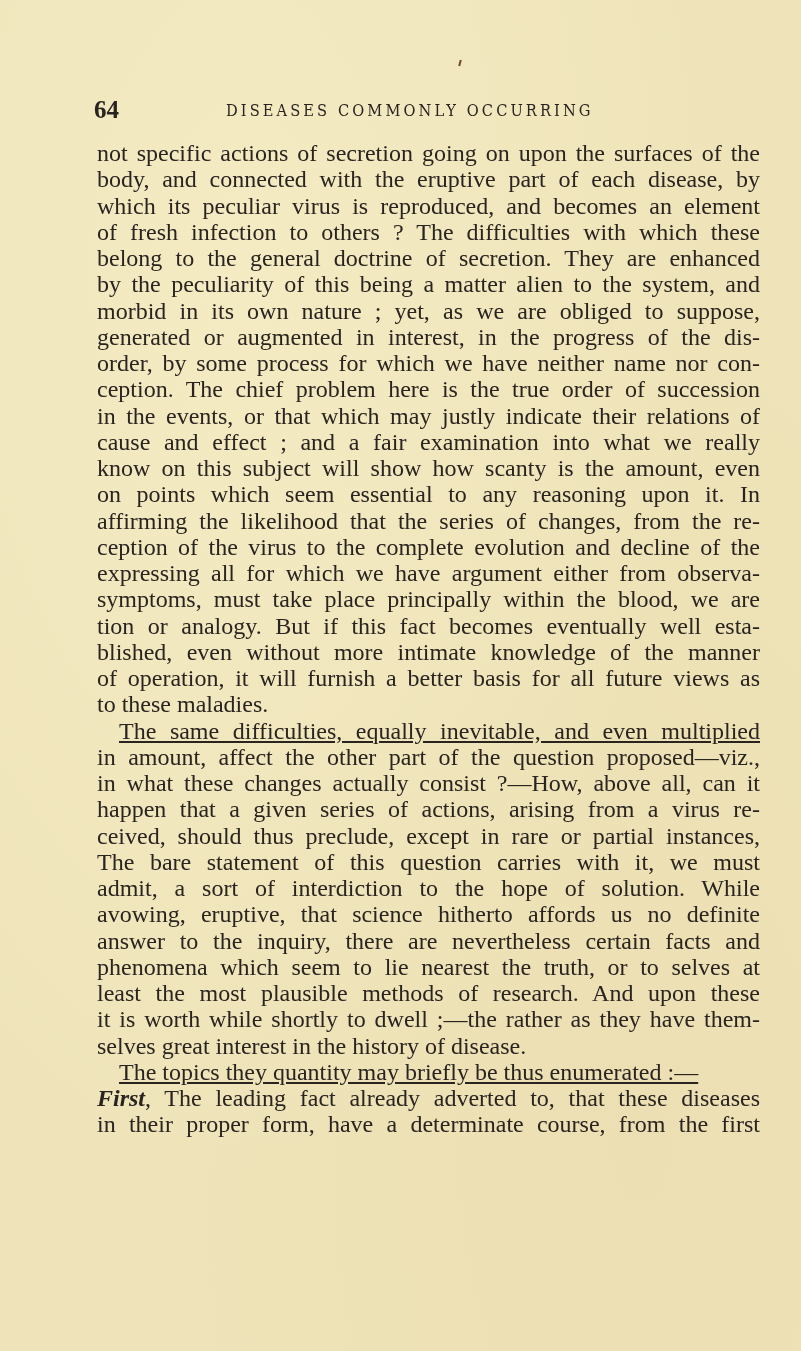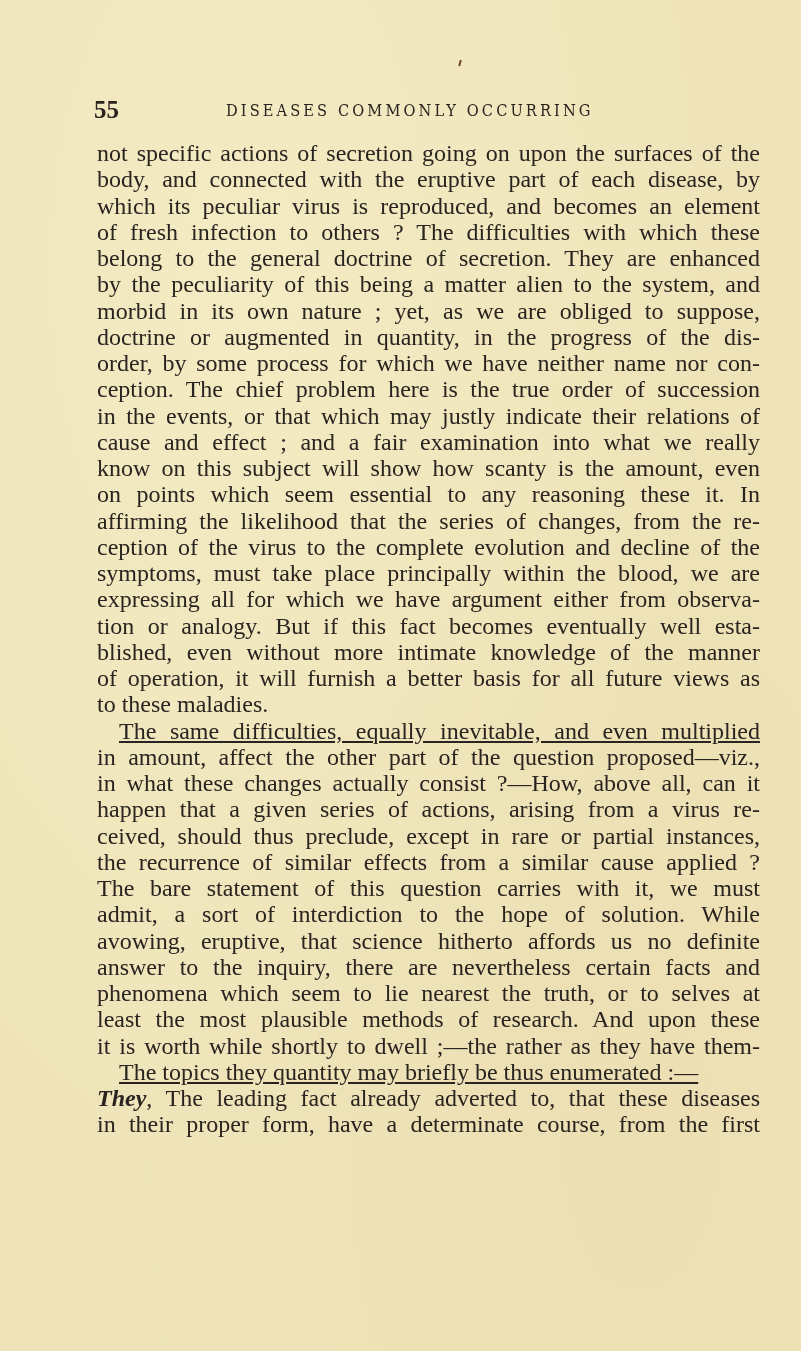--- a/index.html
+++ b/index.html
@@ -38,57 +38,57 @@
   .line.indent { padding-left: 22px; text-decoration: underline; }
   em { font-style: italic; font-weight: bold; }
 </style>
 </head>
 <body>
 
 <div class="page">
   <div class="fleck"></div>
 
   <div class="running-head">
-    <span class="page-number">55</span>
+    <span class="page-number">64</span>
     <span class="running-title">DISEASES COMMONLY OCCURRING</span>
   </div>
 
   <div class="body-text">
     <span class="line">not specific actions of secretion going on upon the surfaces of the</span>
     <span class="line">body, and connected with the eruptive part of each disease, by</span>
     <span class="line">which its peculiar virus is reproduced, and becomes an element</span>
     <span class="line">of fresh infection to others ? The difficulties with which these</span>
     <span class="line">belong to the general doctrine of secretion. They are enhanced</span>
     <span class="line">by the peculiarity of this being a matter alien to the system, and</span>
     <span class="line">morbid in its own nature ; yet, as we are obliged to suppose,</span>
-    <span class="line">doctrine or augmented in quantity, in the progress of the dis-</span>
+    <span class="line">generated or augmented in interest, in the progress of the dis-</span>
     <span class="line">order, by some process for which we have neither name nor con-</span>
     <span class="line">ception. The chief problem here is the true order of succession</span>
     <span class="line">in the events, or that which may justly indicate their relations of</span>
     <span class="line">cause and effect ; and a fair examination into what we really</span>
     <span class="line">know on this subject will show how scanty is the amount, even</span>
-    <span class="line">on points which seem essential to any reasoning these it. In</span>
+    <span class="line">on points which seem essential to any reasoning upon it. In</span>
     <span class="line">affirming the likelihood that the series of changes, from the re-</span>
     <span class="line">ception of the virus to the complete evolution and decline of the</span>
+    <span class="line">expressing all for which we have argument either from observa-</span>
     <span class="line">symptoms, must take place principally within the blood, we are</span>
-    <span class="line">expressing all for which we have argument either from observa-</span>
     <span class="line">tion or analogy. But if this fact becomes eventually well esta-</span>
     <span class="line">blished, even without more intimate knowledge of the manner</span>
     <span class="line">of operation, it will furnish a better basis for all future views as</span>
     <span class="line last">to these maladies.</span>
     <span class="line indent">The same difficulties, equally inevitable, and even multiplied</span>
     <span class="line">in amount, affect the other part of the question proposed—viz.,</span>
     <span class="line">in what these changes actually consist ?—How, above all, can it</span>
     <span class="line">happen that a given series of actions, arising from a virus re-</span>
     <span class="line">ceived, should thus preclude, except in rare or partial instances,</span>
-    <span class="line">the recurrence of similar effects from a similar cause applied ?</span>
     <span class="line">The bare statement of this question carries with it, we must</span>
     <span class="line">admit, a sort of interdiction to the hope of solution. While</span>
     <span class="line">avowing, eruptive, that science hitherto affords us no definite</span>
     <span class="line">answer to the inquiry, there are nevertheless certain facts and</span>
     <span class="line">phenomena which seem to lie nearest the truth, or to selves at</span>
     <span class="line">least the most plausible methods of research. And upon these</span>
     <span class="line">it is worth while shortly to dwell ;—the rather as they have them-</span>
+    <span class="line last">selves great interest in the history of disease.</span>
     <span class="line indent last">The topics they quantity may briefly be thus enumerated :—</span>
-    <span class="line"><em>They</em><span>, The leading fact already adverted to, that these diseases</span></span>
+    <span class="line"><em>First</em><span>, The leading fact already adverted to, that these diseases</span></span>
     <span class="line">in their proper form, have a determinate course, from the first</span>
   </div>
 </div>
 
 </body></html>

